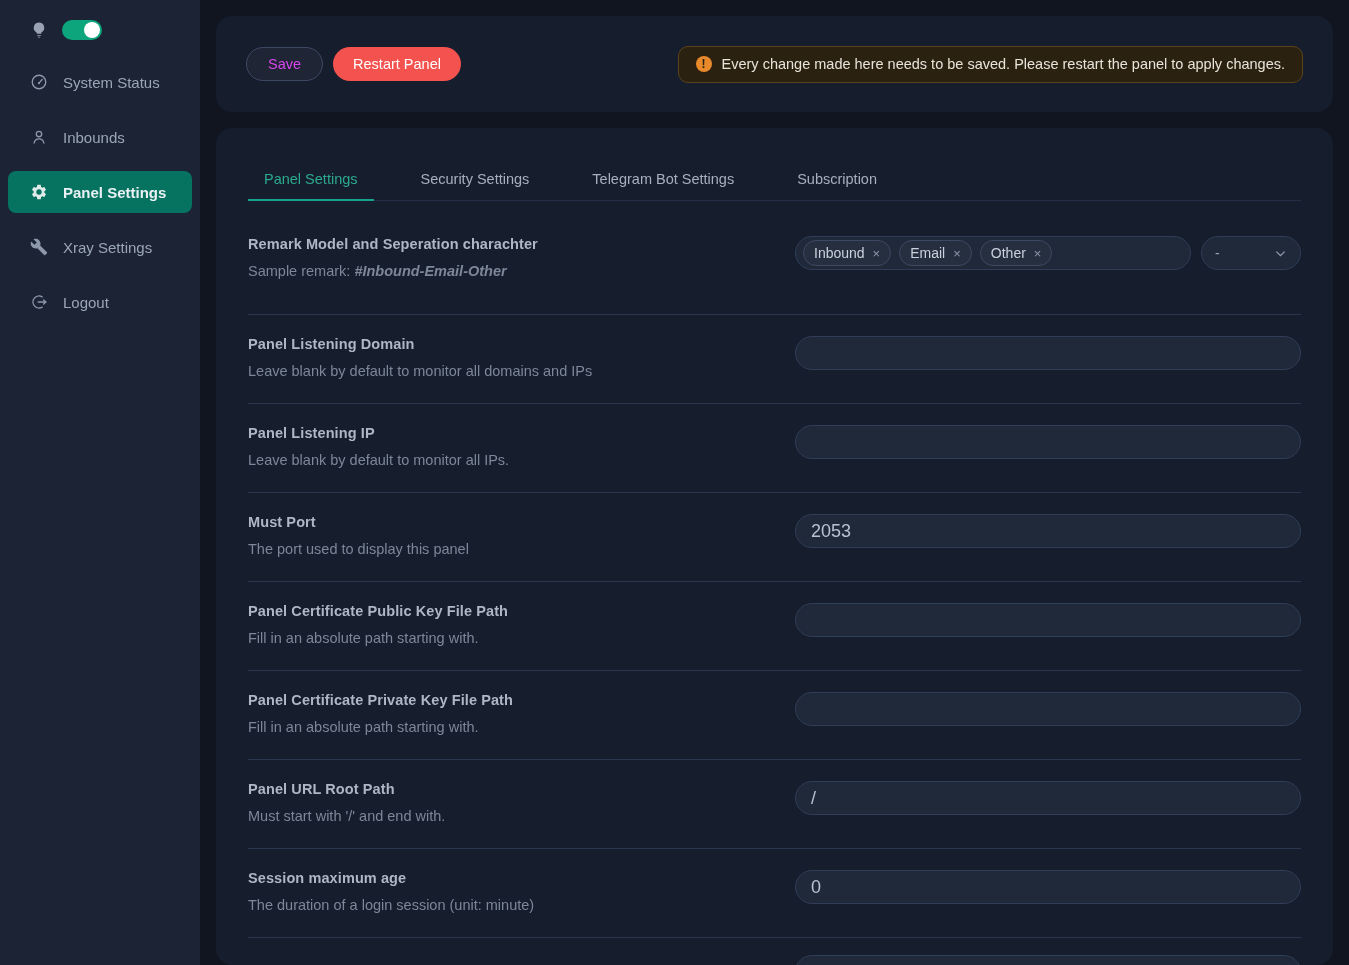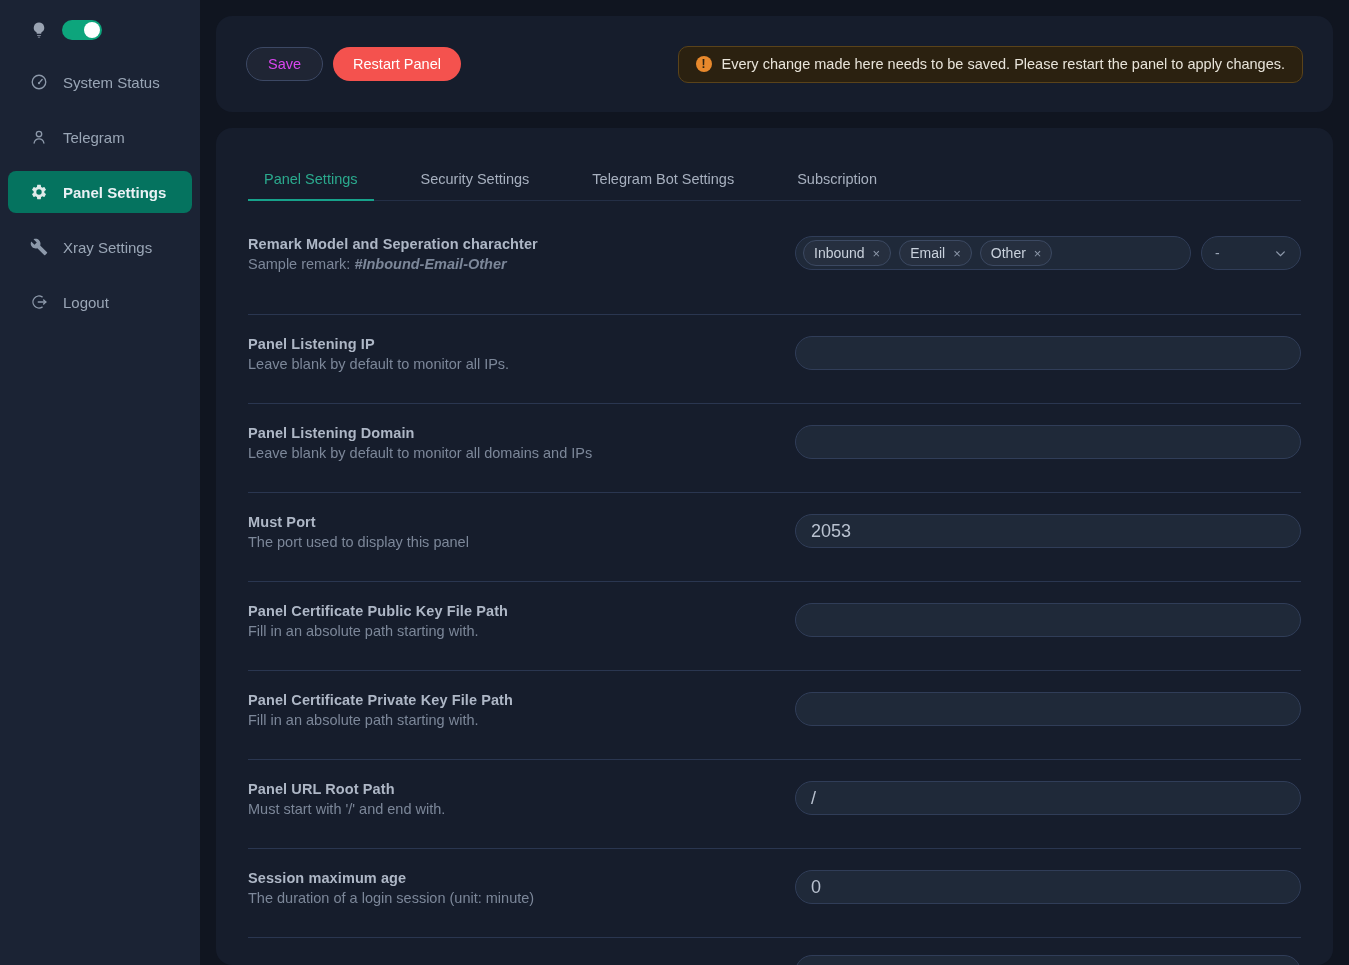--- a/index.html
+++ b/index.html
@@ -63,21 +63,21 @@
   .tabs{display:flex;gap:31px;padding-top:30px;border-bottom:1px solid #242f46;}
   .tab{padding:13px 16px;font-size:14.5px;color:#a7b0bf;cursor:pointer;position:relative;}
   .tab.active{color:var(--accent-tab);}
   .tab.active::after{content:"";position:absolute;left:0;right:0;bottom:-1px;height:2px;background:#17a28b;}
   .form{display:flex;flex-direction:column;}
   .form-row{min-height:89px;display:flex;align-items:flex-start;padding-top:21px;border-bottom:1px solid var(--divider);}
   .form-row.first{min-height:114px;padding-top:35px;}
   .form-row.last{border-bottom:none;padding-top:17px;}
   .row-left{flex:1;padding-right:30px;}
   .row-label{font-size:14.5px;font-weight:700;color:var(--label);letter-spacing:.1px;}
-  .row-desc{font-size:14.5px;color:var(--desc);margin-top:4px;}
+  .row-desc{font-size:14.5px;color:var(--desc);margin-top:11px;}
   .row-desc em{font-style:italic;font-weight:600;}
   .row-right{width:506px;flex:none;display:flex;align-items:center;gap:10px;}
   .text-input{
     width:506px;height:34px;border-radius:17px;background:var(--input-bg);
     border:1px solid var(--input-border);color:#b9c2d0;font-size:18px;
     padding:0 15px;outline:none;font-family:inherit;
   }
   .tags-box{
     width:396px;height:34px;border-radius:17px;background:var(--input-bg);
     border:1px solid var(--input-border);display:flex;align-items:center;gap:8px;padding:0 7px;cursor:text;
@@ -121,21 +121,21 @@
         </span>
         <span>System Status</span>
       </div>
       <div class="nav-item">
         <span class="nicon">
           <svg width="18" height="18" viewBox="0 0 24 24" fill="none" stroke="currentColor" stroke-width="1.8">
             <circle cx="12" cy="8" r="3.6"></circle>
             <path d="M5.5 20c.6-3.6 3.3-5.6 6.5-5.6s5.9 2 6.5 5.6" stroke-linecap="round"></path>
           </svg>
         </span>
-        <span>Telegram</span>
+        <span>Inbounds</span>
       </div>
       <div class="nav-item active">
         <span class="nicon">
           <svg width="18" height="18" viewBox="0 0 24 24" fill="currentColor">
             <path d="M19.14 12.94c.04-.3.06-.61.06-.94 0-.32-.02-.64-.07-.94l2.03-1.58a.49.49 0 0 0 .12-.61l-1.92-3.32a.49.49 0 0 0-.59-.22l-2.39.96c-.5-.38-1.03-.7-1.62-.94l-.36-2.54a.48.48 0 0 0-.48-.41h-3.84c-.24 0-.43.17-.47.41l-.36 2.54c-.59.24-1.13.57-1.62.94l-2.39-.96a.49.49 0 0 0-.59.22L2.74 8.87c-.12.21-.08.47.12.61l2.03 1.58c-.05.3-.09.63-.09.94s.02.64.07.94l-2.03 1.58a.49.49 0 0 0-.12.61l1.92 3.32c.12.22.37.29.59.22l2.39-.96c.5.38 1.03.7 1.62.94l.36 2.54c.05.24.24.41.48.41h3.84c.24 0 .44-.17.47-.41l.36-2.54c.59-.24 1.13-.56 1.62-.94l2.39.96c.22.08.47 0 .59-.22l1.92-3.32a.49.49 0 0 0-.12-.61l-2.01-1.58zM12 15.6A3.6 3.6 0 1 1 12 8.4a3.6 3.6 0 0 1 0 7.2z"></path>
           </svg>
         </span>
         <span>Panel Settings</span>
       </div>
       <div class="nav-item">
@@ -203,38 +203,38 @@
               <span class="chev">
                 <svg width="13" height="13" viewBox="0 0 24 24" fill="none" stroke="currentColor" stroke-width="2.4" stroke-linecap="round">
                   <path d="m5 9 7 7 7-7"></path>
                 </svg>
               </span>
             </div>
           </div>
         </div>
         <div class="form-row">
           <div class="row-left">
+            <div class="row-label">Panel Listening Domain</div>
+            <div class="row-desc"><span>Leave blank by default to monitor all domains and IPs</span></div>
+          </div>
+          <div class="row-right">
+            <input class="text-input" type="text" style="">
+          </div>
+        </div>
+        <div class="form-row">
+          <div class="row-left">
             <div class="row-label">Panel Listening IP</div>
             <div class="row-desc"><span>Leave blank by default to monitor all IPs.</span></div>
           </div>
           <div class="row-right">
             <input class="text-input" type="text" style="">
           </div>
         </div>
         <div class="form-row">
           <div class="row-left">
-            <div class="row-label">Panel Listening Domain</div>
-            <div class="row-desc"><span>Leave blank by default to monitor all domains and IPs</span></div>
-          </div>
-          <div class="row-right">
-            <input class="text-input" type="text" style="">
-          </div>
-        </div>
-        <div class="form-row">
-          <div class="row-left">
             <div class="row-label">Must Port</div>
             <div class="row-desc"><span>The port used to display this panel</span></div>
           </div>
           <div class="row-right">
             <input class="text-input" type="text" value="2053" style="">
           </div>
         </div>
         <div class="form-row">
           <div class="row-left">
             <div class="row-label">Panel Certificate Public Key File Path</div>

